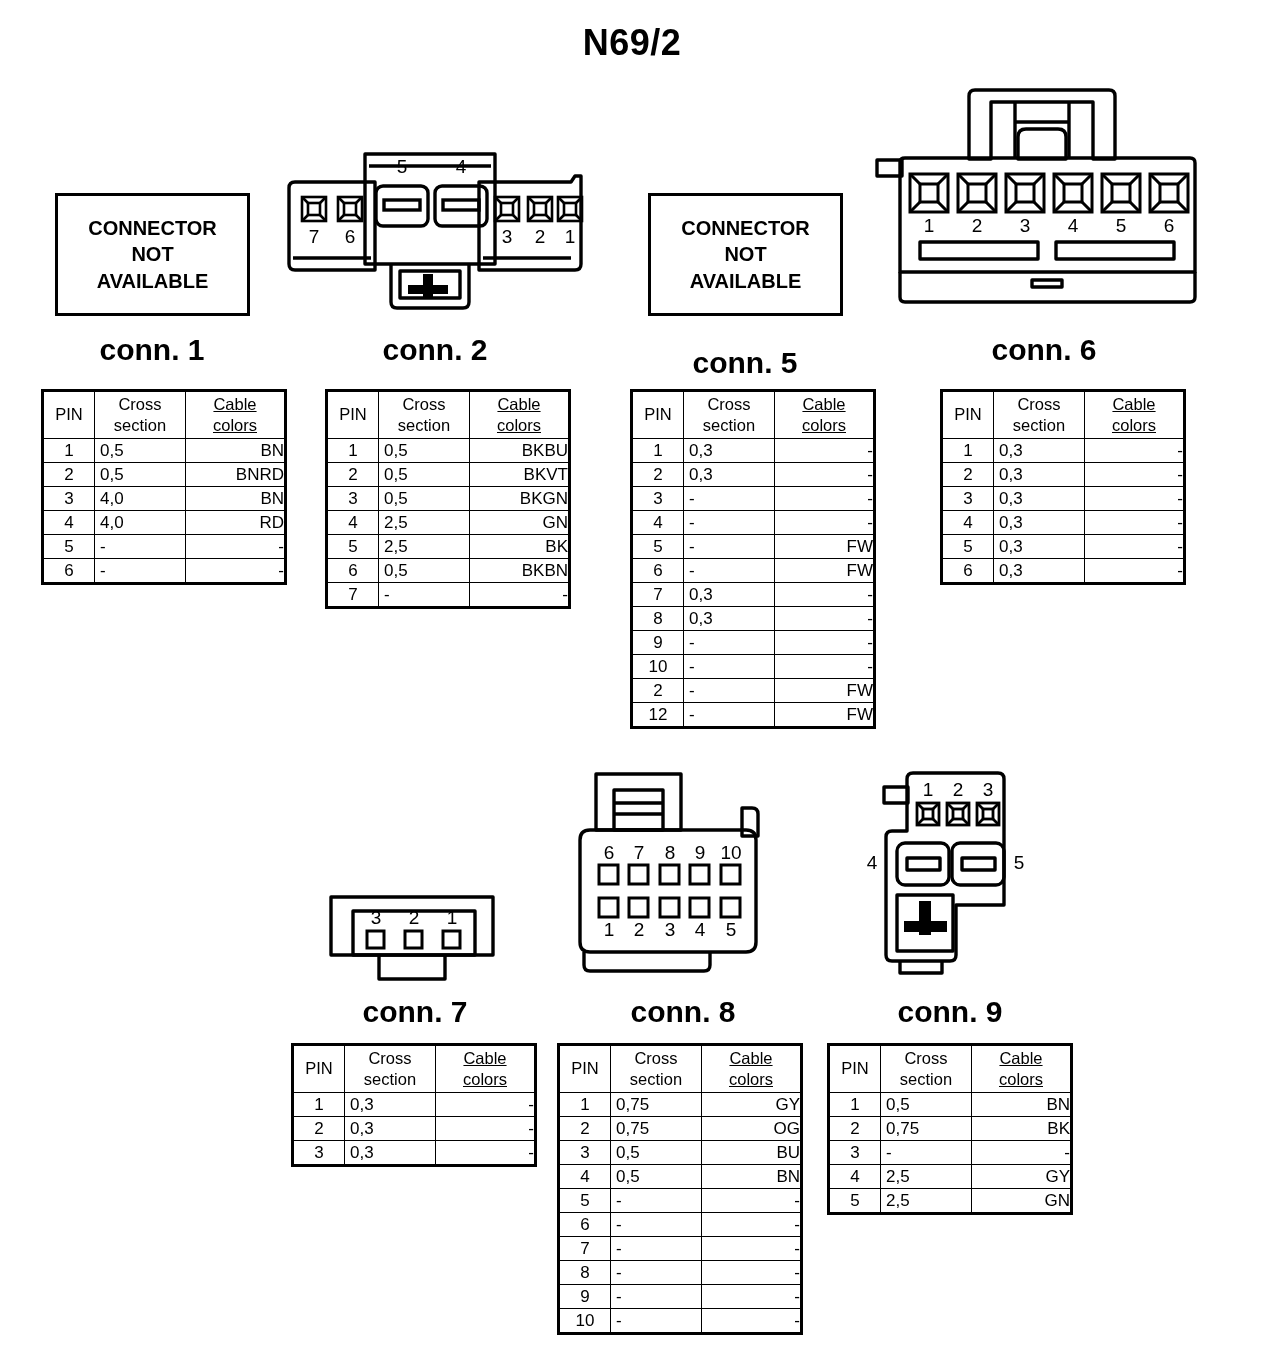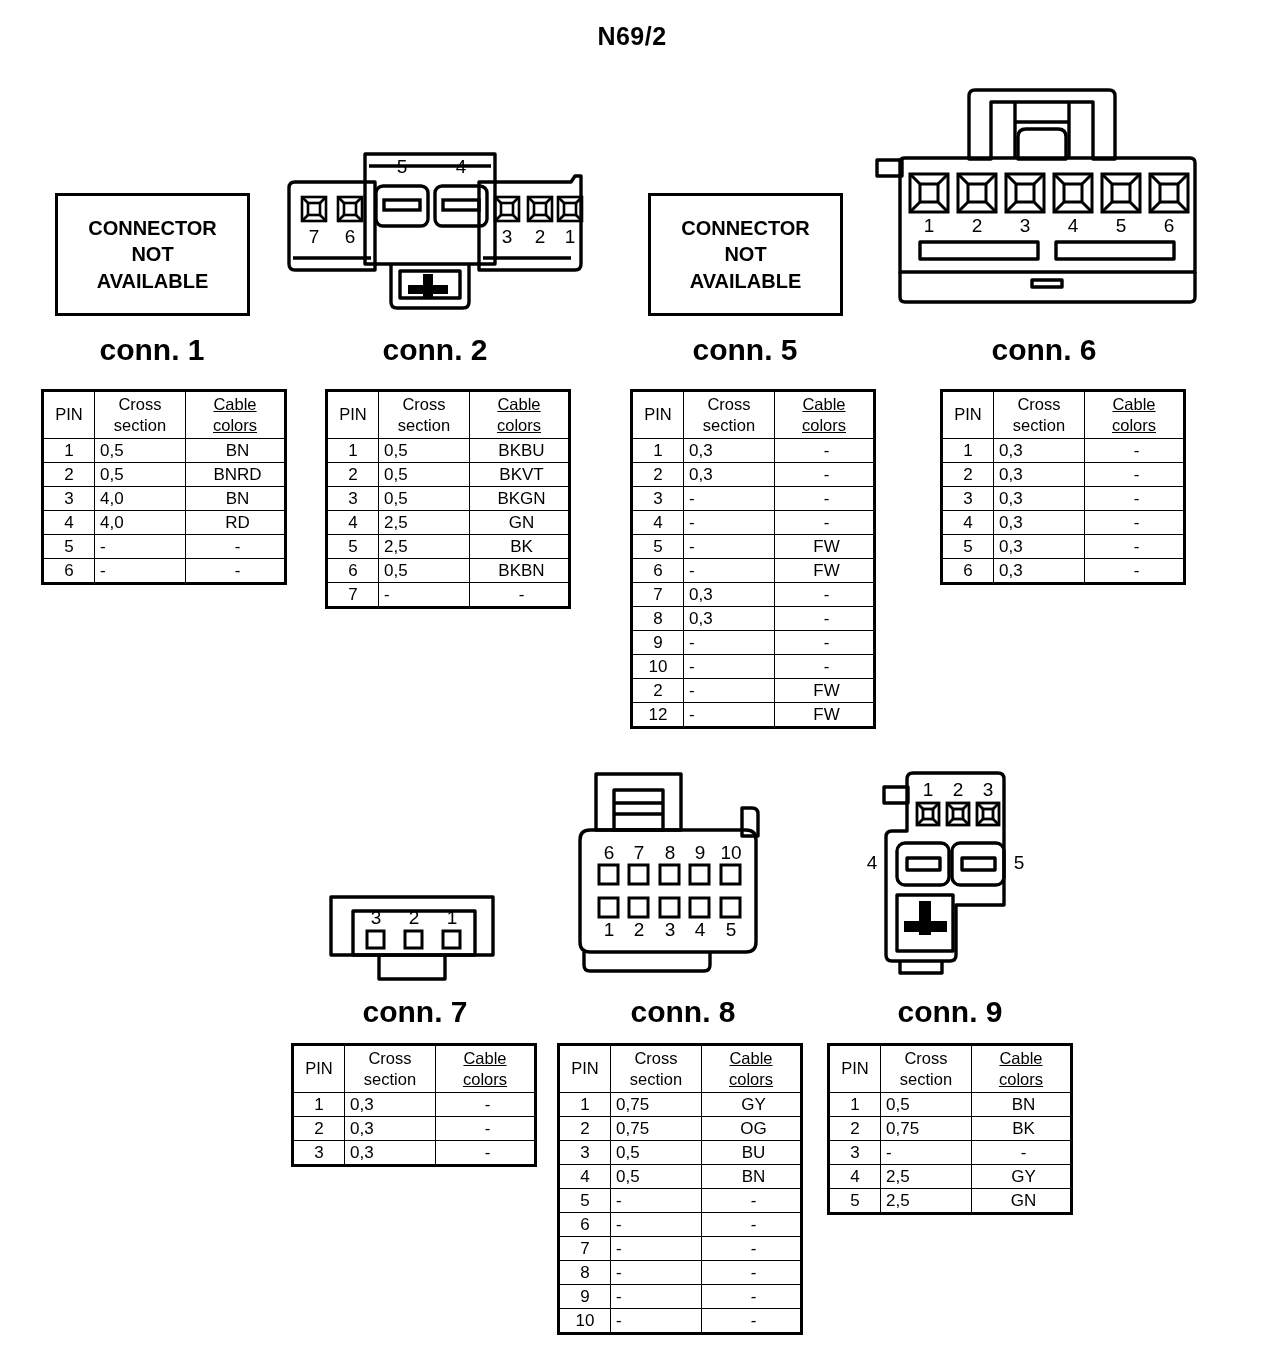--- a/index.html
+++ b/index.html
@@ -16,21 +16,21 @@
     overflow: hidden;
   }
   .abs { position: absolute; }
 
   
   #page-title {
     left: 0;
     top: 22px;
     width: 1264px;
     text-align: center;
-    font-size: 25px;
+    font-size: 36px;
     font-weight: bold;
     letter-spacing: 0.5px;
   }
 
   
   .conn-caption {
     font-size: 30px;
     font-weight: bold;
     text-align: center;
     white-space: nowrap;
@@ -78,21 +78,21 @@
   table.pin-table td.c-pin {
     text-align: center;
     width: 42px;
   }
   table.pin-table td.c-cs {
     text-align: left;
     padding-left: 5px;
     width: 82px;
   }
   table.pin-table td.c-cc {
-    text-align: center;
+    text-align: right;
     padding-left: 5px;
     width: 90px;
   }
   table.pin-table thead th.h-pin { width: 42px; }
   table.pin-table thead th.h-cs  { width: 82px; }
   table.pin-table thead th.h-cc  { width: 90px; text-decoration: underline; }
 
   
   .art { position: absolute; }
   .art svg { display: block; }
@@ -271,21 +271,21 @@
         </tr>
       </tbody>
   </table>
 </div>
 
 <div class="abs na-box" style="left:648px; top:193px; width:195px; height:123px;">
   <div>CONNECTOR</div>
   <div>NOT</div>
   <div>AVAILABLE</div>
 </div>
-<div class="abs conn-caption" style="left:635px; top:333px; width:220px;">conn. 5</div>
+<div class="abs conn-caption" style="left:635px; top:346px; width:220px;">conn. 5</div>
 <div class="abs" style="left:630px; top:389px;">
   <table class="pin-table">
     <thead>
       <tr>
         <th class="h-pin">PIN</th>
         <th class="h-cs hdr-two">
           <span>Cross</span><br><span>section</span>
         </th>
         <th class="h-cc hdr-two">
           <span>Cable</span><br><span>colors</span>

